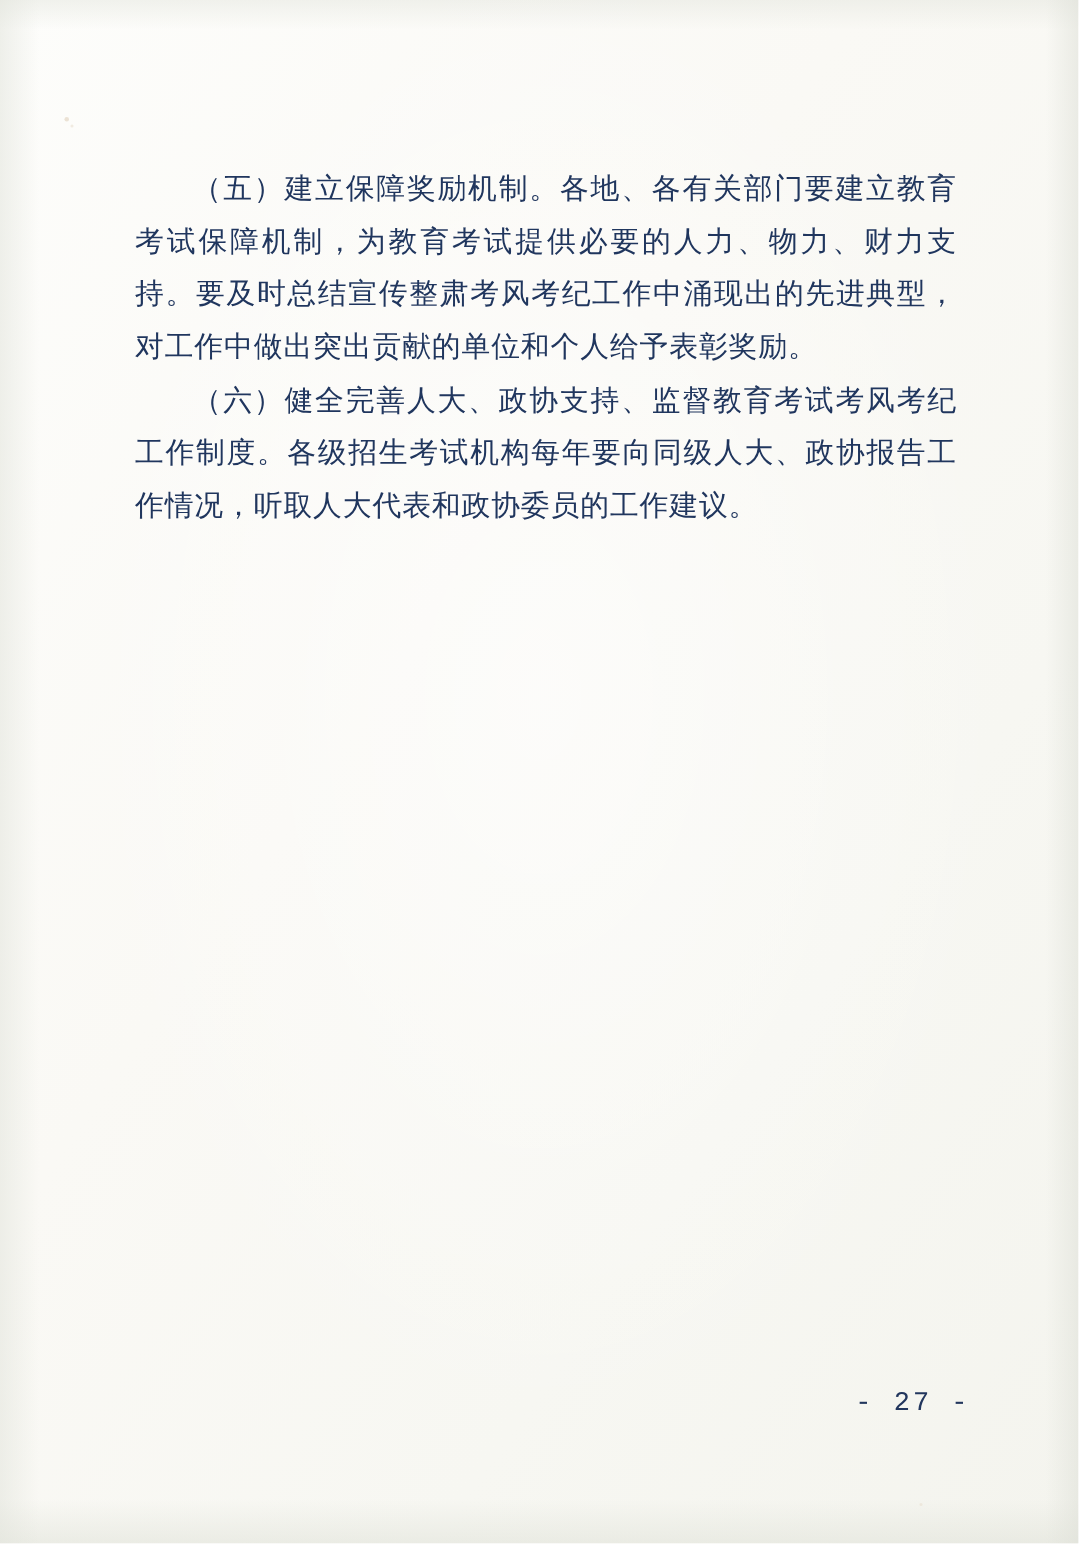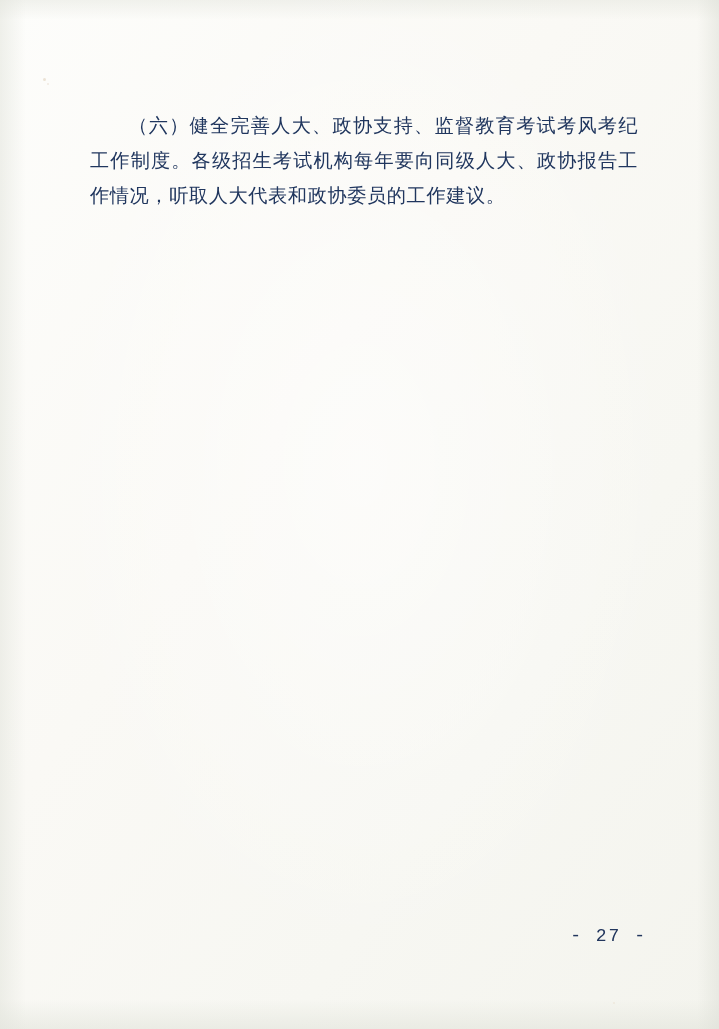--- a/index.html
+++ b/index.html
@@ -52,21 +52,21 @@
     text-align: justify;
     text-justify: inter-character;
   }
   .para {
     margin: 0 0 0 0;
     text-indent: 2em;
     text-align: justify;
     text-justify: inter-character;
   }
   .para + .para {
-    margin-top: 19px;
+    margin-top: 1px;
   }
   .page-number {
     position: absolute;
     right: 72px;
     bottom: 83px;
     color: #22365d;
     font-size: 18px;
     letter-spacing: 2px;
     font-family: Liberation Mono, monospace;
   }
@@ -74,18 +74,19 @@
 </head>
 <body>
 
 <div class="page">
 
   <div class="speck" style="left:43px; top:78px; width:3px; height:3px;"></div>
   <div class="speck" style="left:47px; top:83px; width:2px; height:2px; opacity:0.5;"></div>
   <div class="speck" style="left:613px; top:1002px; width:2px; height:2px; opacity:0.45;"></div>
 
   <div class="body-text">
+    <p class="para">（五）建立保障奖励机制。各地、各有关部门要建立教育考试保障机制，为教育考试提供必要的人力、物力、财力支持。要及时总结宣传整肃考风考纪工作中涌现出的先进典型，对工作中做出突出贡献的单位和个人给予表彰奖励。</p>
     <p class="para">（六）健全完善人大、政协支持、监督教育考试考风考纪工作制度。各级招生考试机构每年要向同级人大、政协报告工作情况，听取人大代表和政协委员的工作建议。</p>
   </div>
 
   <div class="page-number">- 27 -</div>
 
 </div>
 
 </body></html>

